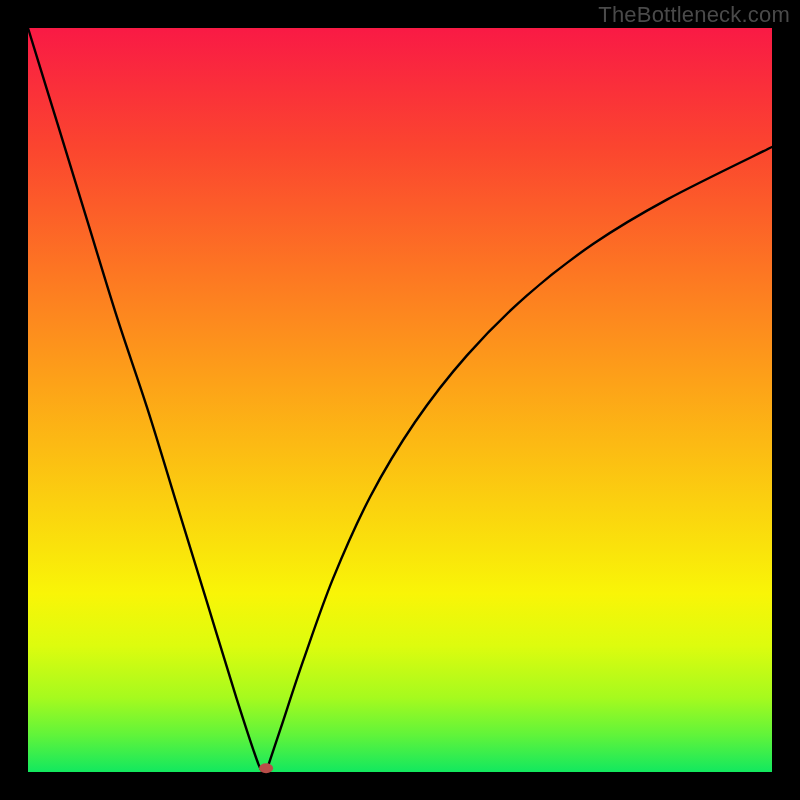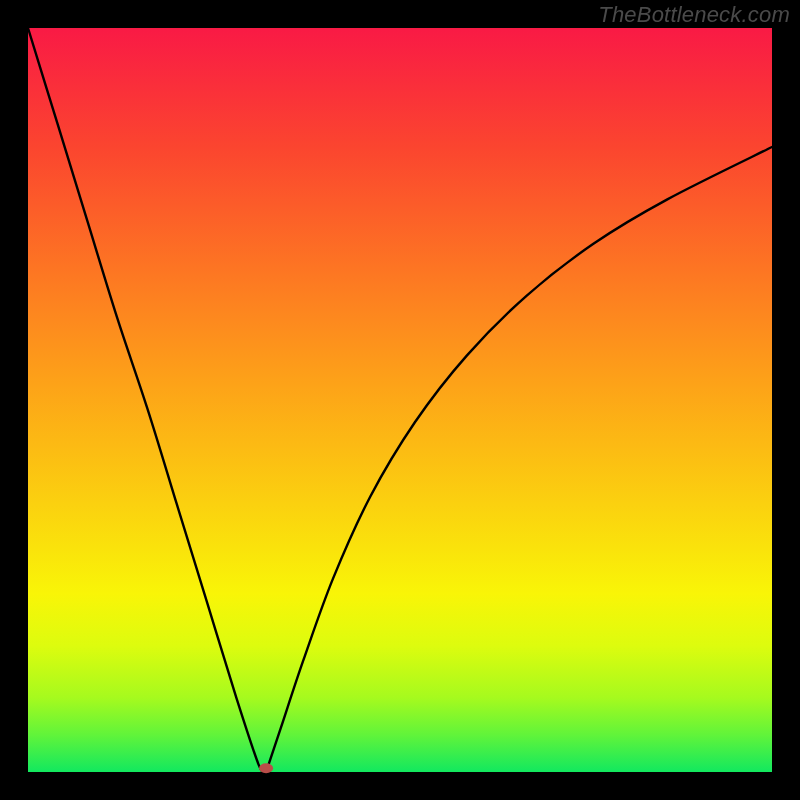--- a/index.html
+++ b/index.html
@@ -19,21 +19,20 @@
   }
   .watermark {
     position: absolute;
     top: 2px;
     right: 10px;
     font-size: 22px;
     font-weight: 500;
     color: #4a4a4a;
     letter-spacing: 0.2px;
     z-index: 5;
-    font-style: italic;
   }
   .plot-outer {
     position: absolute;
     
     left: 28px;
     top: 28px;
     width: 744px;
     height: 744px;
   }
   .gradient {

